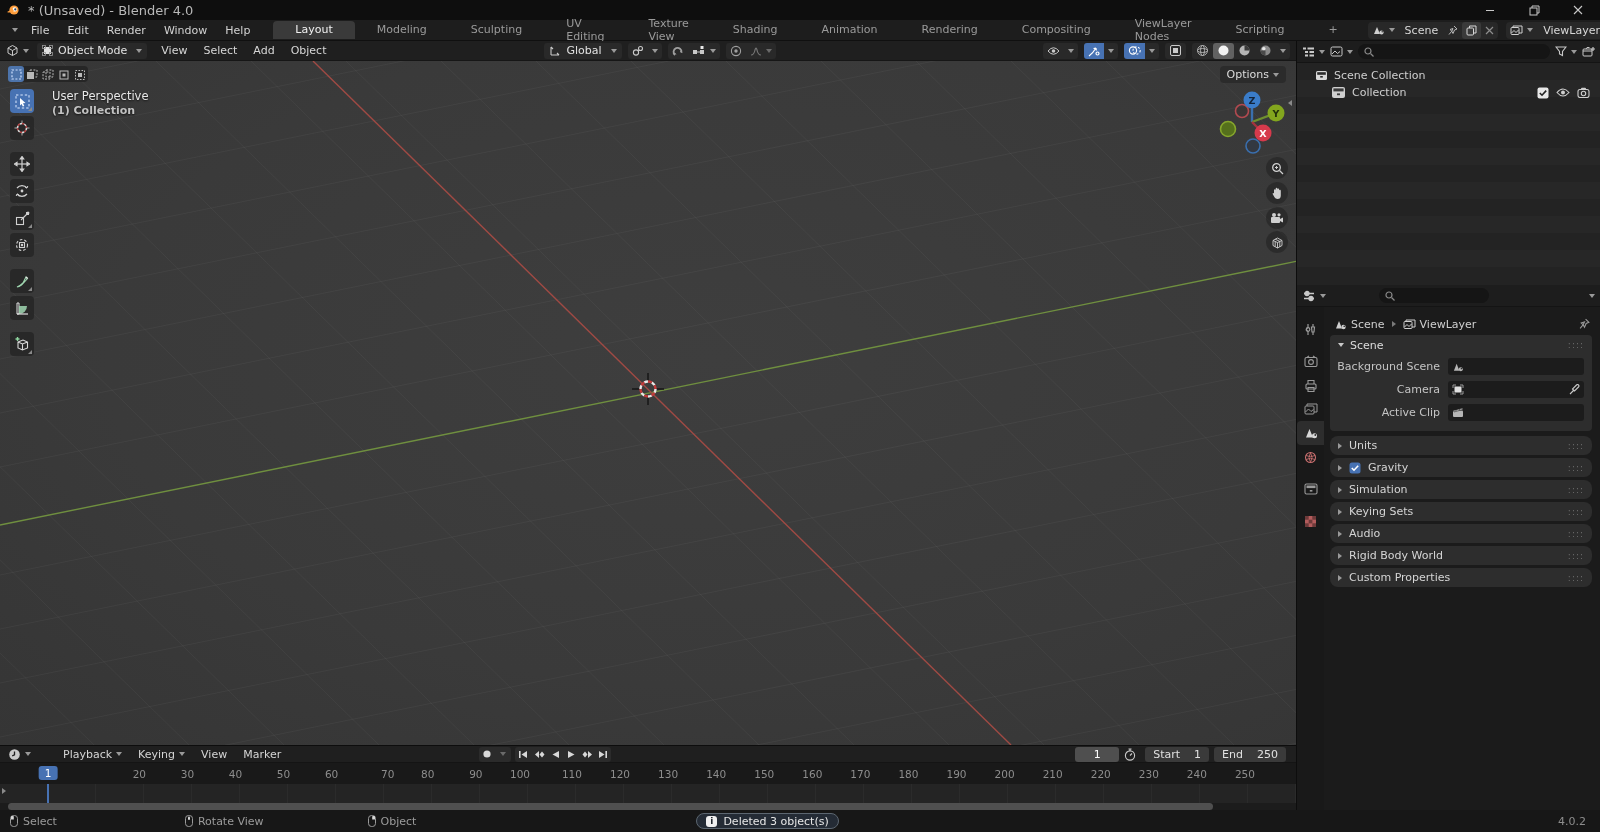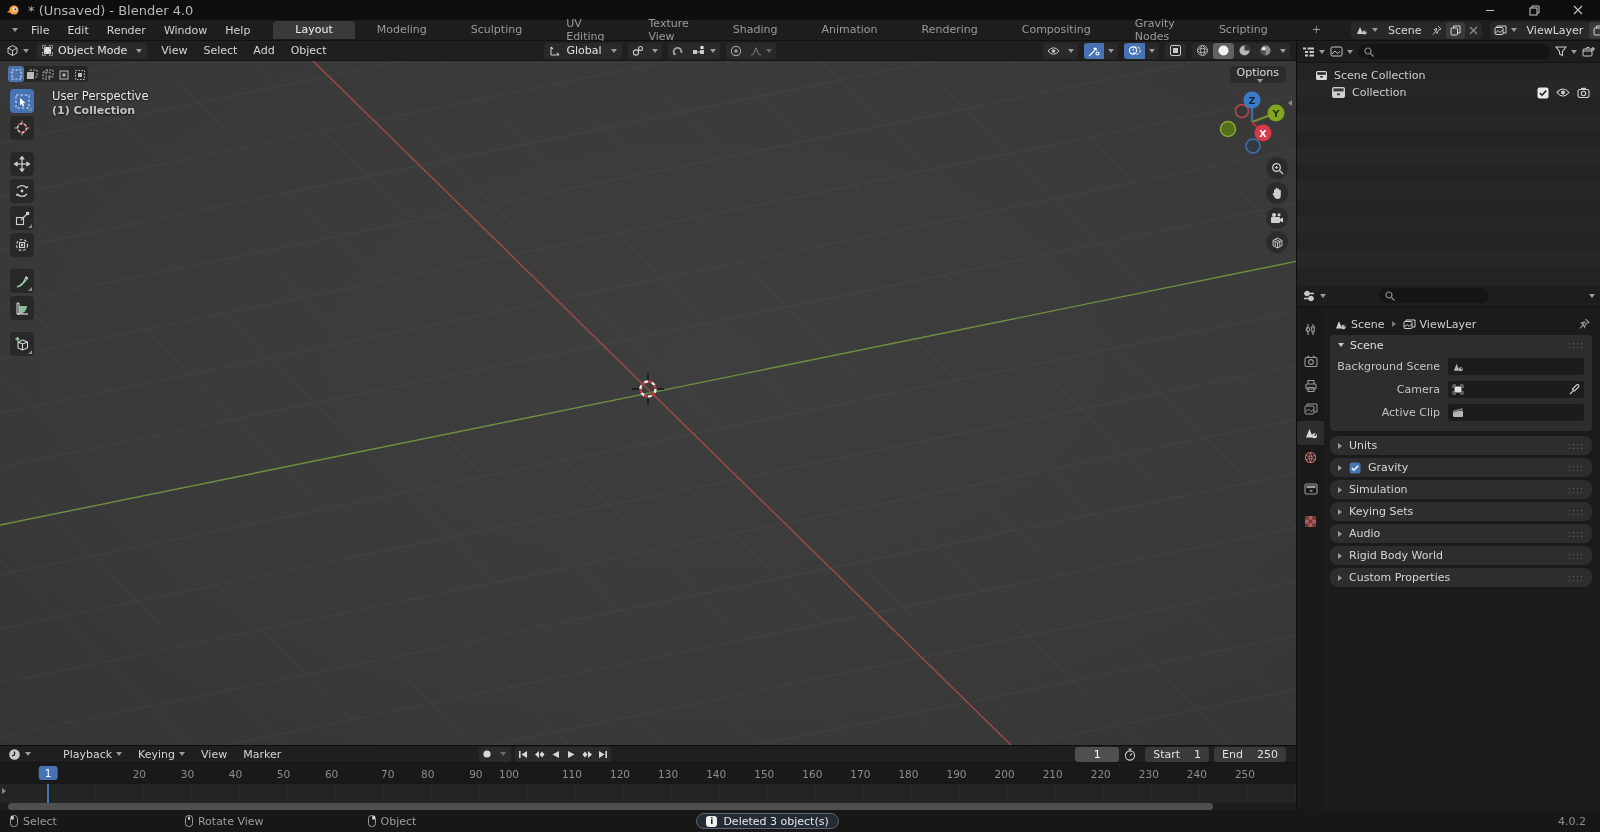--- a/index.html
+++ b/index.html
@@ -39,21 +39,21 @@
   .group .cell { display:flex;align-items:center;justify-content:center;height:16px;padding:0 4px;}
   .group .cell.on { background:#616161; border-radius:3px;}
   .toolcol { position:absolute; left:10px; top:48px; display:flex; flex-direction:column; gap:3px; }
   .tool { width:24px;height:24px;background:rgba(36,36,36,.82);border-radius:4px;display:flex;align-items:center;justify-content:center; position:relative;}
   .tool.active { background:#4772b3; }
   .tool .fly { position:absolute; right:2px; bottom:2px; width:0;height:0; border-left:4px solid transparent; border-bottom:4px solid #8a8a8a;}
   .tgap { height:6px; }
   .ovl1 { position:absolute; left:52px; top:48px; color:#e8e8e8; text-shadow:0 1px 2px rgba(0,0,0,.7); font-size:11.5px;text-align:center;}
   .ovl2 { position:absolute; left:52px; top:63px; color:#c2c2c2; text-shadow:0 1px 2px rgba(0,0,0,.7);font-weight:bold; }
   .navbtn { position:absolute; width:22px;height:22px;border-radius:50%;background:rgba(26,26,26,.45); display:flex;align-items:center;justify-content:center;}
-  .optbtn { position:absolute; right:10px; top:25px; background:#2b2b2b; border-radius:4px; height:17px; display:flex;align-items:center; padding:0 7px; color:#dcdcdc;flex-direction:column;}
+  .optbtn { position:absolute; right:10px; top:25px; background:#2b2b2b; border-radius:4px; height:17px; display:flex;align-items:center; padding:0 7px; color:#dcdcdc;}
   .selmodes { position:absolute; left:8px; top:25px; display:flex; background:#262626; border-radius:4px; height:16px;}
   .selmodes .sm { width:16px;height:16px;display:flex;align-items:center;justify-content:center;border-radius:3px;}
   .selmodes .sm.on { background:#4d74ab; }
 
   
   .rightcol { left:1296px; top:41px; width:304px; height:769px; background:#1e1e1e; border-left:1px solid #0d0d0d;}
   .outliner { position:absolute; left:0;top:0;width:100%;height:244px; background:#232323;}
   .ed-header { height:22px; background:#1d1d1d; display:flex; align-items:center; padding:0 5px; gap:5px; border-bottom:1px solid #141414;}
   .searchfld { flex:1; height:15px; background:#151515; border-radius:8px; display:flex; align-items:center; padding:0 6px; color:#777;}
   .otree { padding-top:4px; background:repeating-linear-gradient(#232323 0 17px, #272727 17px 34px); height:205px;}
@@ -145,21 +145,21 @@
     <div class="row" style="margin-left:14px">
       <span class="tab active">Layout</span>
       <span class="tab">Modeling</span>
       <span class="tab">Sculpting</span>
       <span class="tab">UV Editing</span>
       <span class="tab">Texture View</span>
       <span class="tab">Shading</span>
       <span class="tab">Animation</span>
       <span class="tab">Rendering</span>
       <span class="tab">Compositing</span>
-      <span class="tab">Gravity Nodes</span>
+      <span class="tab">ViewLayer Nodes</span>
       <span class="tab">Scripting</span>
       <span class="tab">+</span>
     </div>
     <div style="margin-left:auto;display:flex;align-items:center;margin-right:6px">
       <div class="idgroup">
         <div class="seg">
           <svg width="13" height="11" viewBox="0 0 13 11">
               <path d="M2,9 L5,2 L8,9 Z" fill="#cfcfcf"></path>
               <circle cx="9.5" cy="7.5" r="2.1" fill="#cfcfcf"></circle>
               <circle cx="10.2" cy="6.8" r="0.7" fill="#2a2a2a"></circle>
@@ -940,21 +940,21 @@
       <span class="curframe" style="left:48px">1</span>
     <span class="tick" style="left: 91.263px; margin-top: 44px;">10</span>
         <span class="tick" style="left: 139.333px;">20</span>
         <span class="tick" style="left: 187.403px;">30</span>
         <span class="tick" style="left: 235.473px;">40</span>
         <span class="tick" style="left: 283.543px;">50</span>
         <span class="tick" style="left: 331.613px;">60</span>
         <span class="tick" style="left: 379.683px; margin-left: 8px;">70</span>
         <span class="tick" style="left: 427.753px;">80</span>
         <span class="tick" style="left: 475.823px;">90</span>
-        <span class="tick" style="left: 509px;">100</span>
+        <span class="tick" style="left: 520px;">100</span>
         <span class="tick" style="left: 571.963px;">110</span>
         <span class="tick" style="left: 620.033px;">120</span>
         <span class="tick" style="left: 668.103px;">130</span>
         <span class="tick" style="left: 716.173px;">140</span>
         <span class="tick" style="left: 764.243px;">150</span>
         <span class="tick" style="left: 812.313px;">160</span>
         <span class="tick" style="left: 860.383px;">170</span>
         <span class="tick" style="left: 908.453px;">180</span>
         <span class="tick" style="left: 956.523px;">190</span>
         <span class="tick" style="left: 1004.59px;">200</span>

